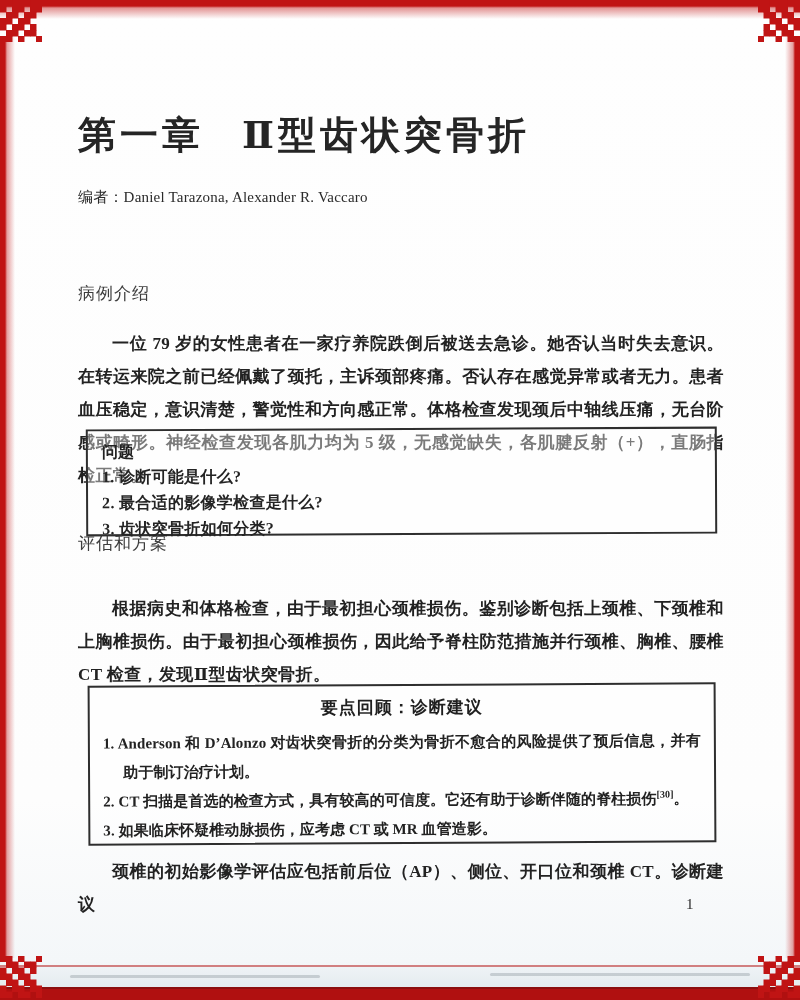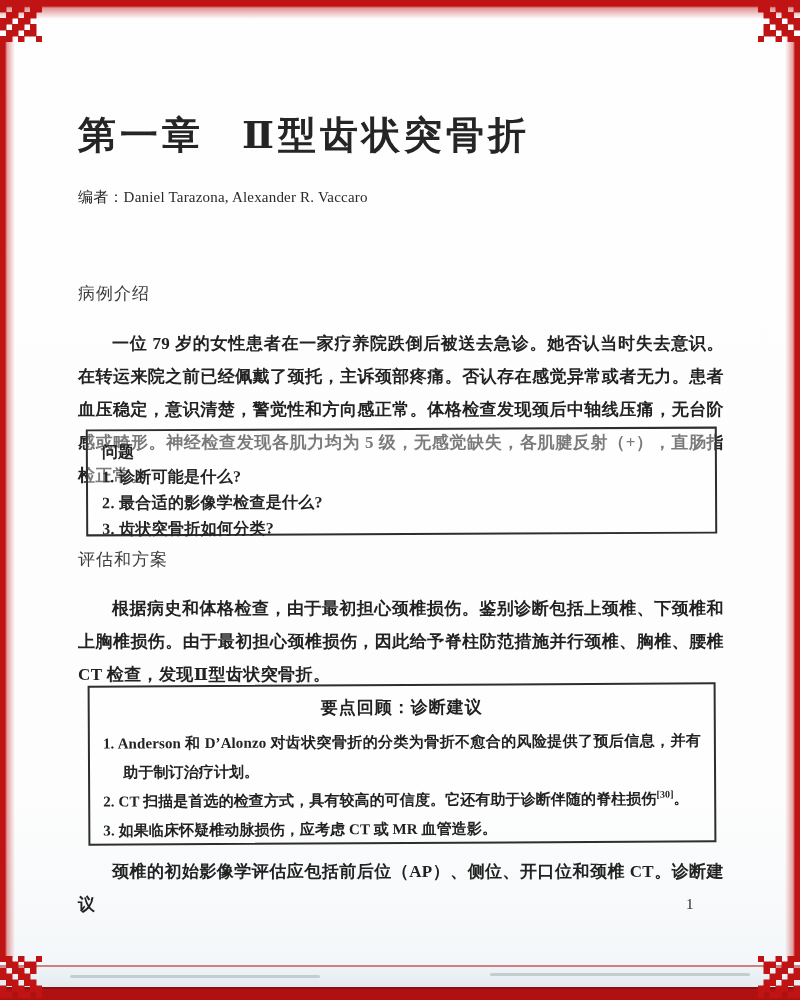--- a/index.html
+++ b/index.html
@@ -68,21 +68,21 @@
   .authors-line{
     position:absolute;top:188px;left:0;font-size:15px;color:#2a2a2a;
     font-family:"Liberation Serif","DejaVu Serif",serif;letter-spacing:.2px;
   }
   .sec-heading{
     position:absolute;left:0;
     font-family:"Liberation Sans","DejaVu Sans",sans-serif;
     font-size:17px;font-weight:500;color:#3d3d3d;letter-spacing:1px;
   }
   .h-case{top:282px;}
-  .h-eval{top:548px;}
+  .h-eval{top:532px;}
   .body-para{
     position:absolute;left:0;width:646px;
     font-size:17px;line-height:33px;font-weight:600;color:#222;
     text-align:justify;text-indent:2em;letter-spacing:.4px;
   }
   .p-case{top:327px;}
   .p-eval{top:592px;}
   .p-close{top:855px;}
   .qbox{
     position:absolute;left:8px;top:428px;width:631px;height:107px;

